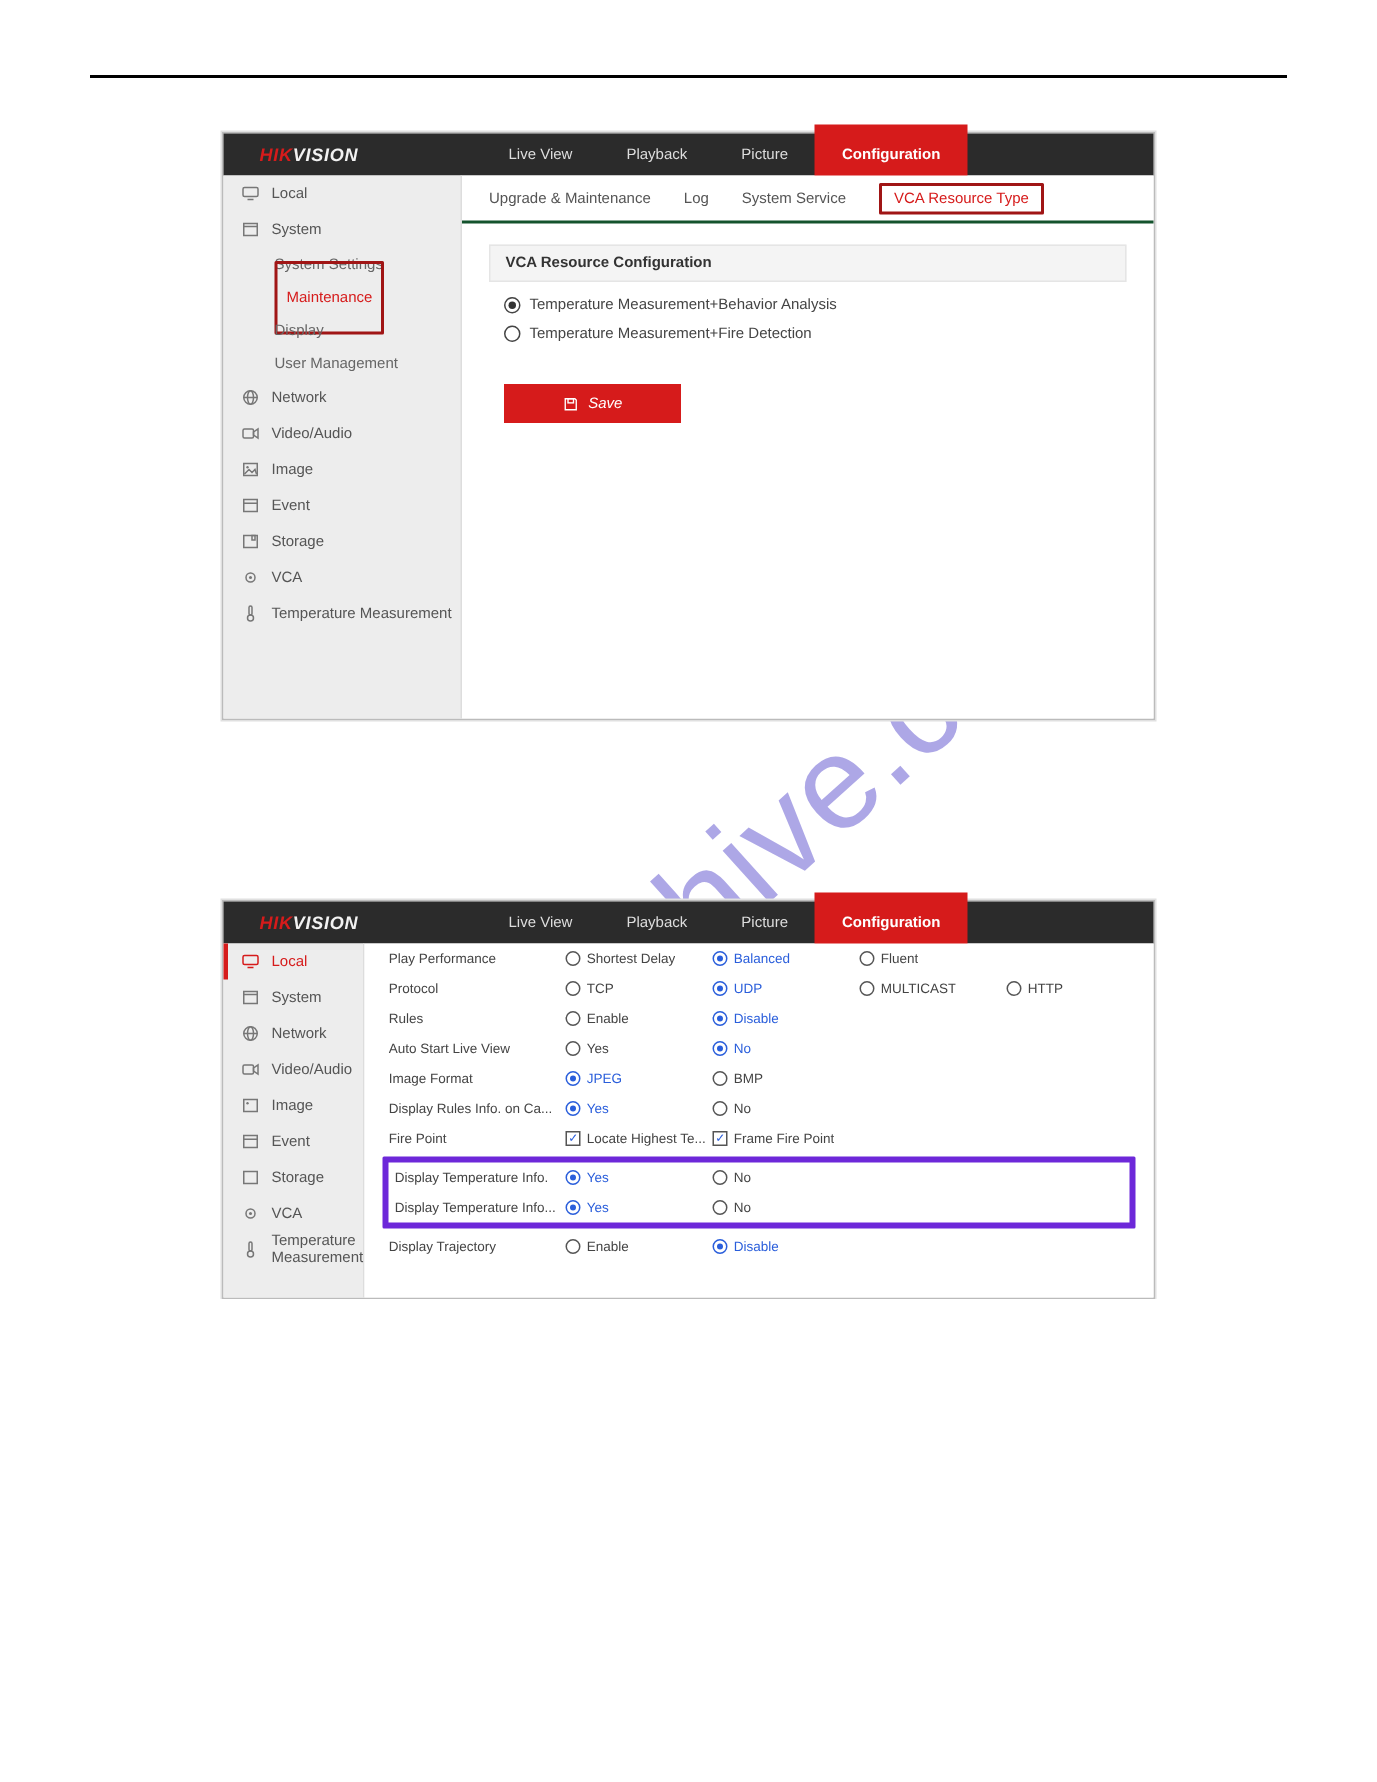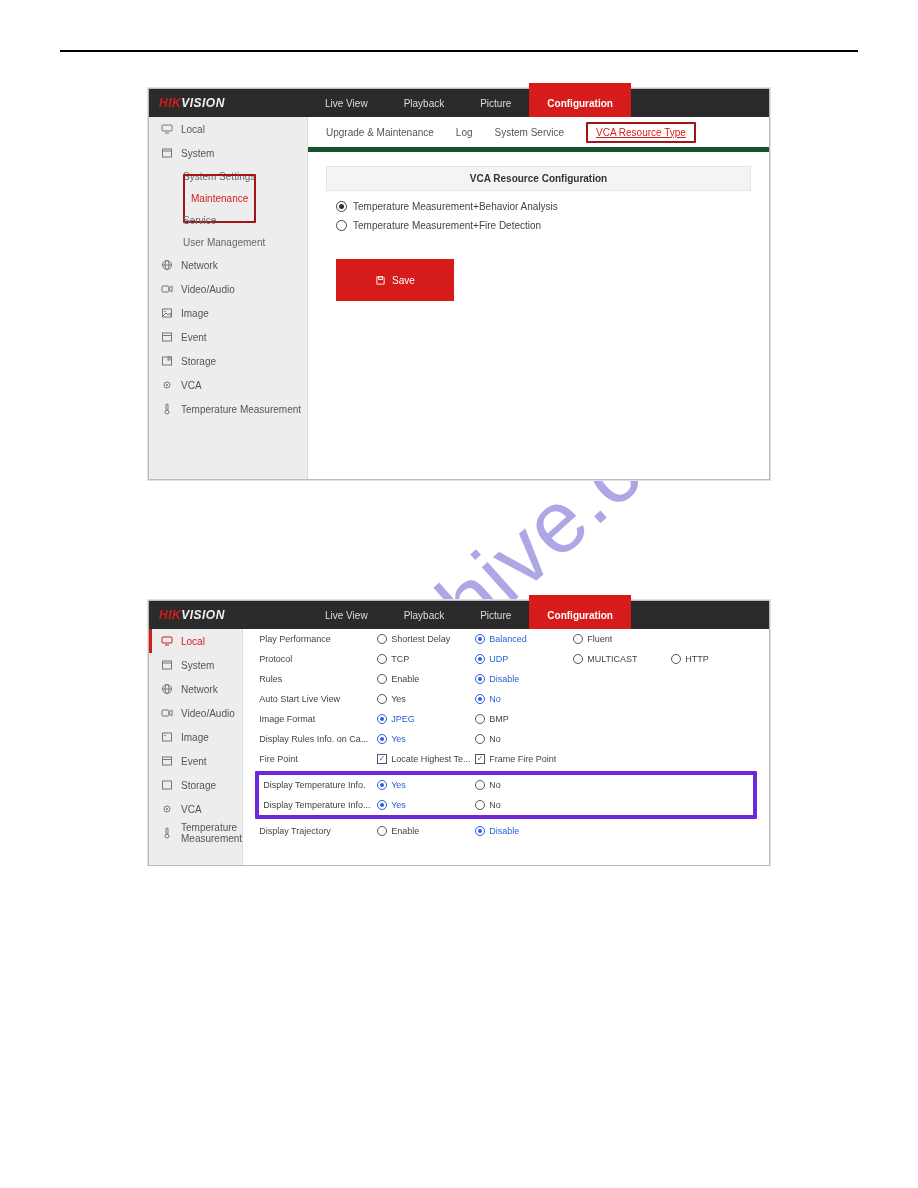--- a/index.html
+++ b/index.html
@@ -5,47 +5,47 @@
   html, body { margin: 0; padding: 0; font-family: Arial, Helvetica, sans-serif; background: #fff; width: 918px; }
   .page { width: 918px; position: relative; }
   .page-rule { border-top: 2px solid #000; margin: 50px 60px 0 60px; }
   .watermark { position: absolute; left: 50%; top: 560px; transform: translate(-50%, -50%) rotate(-42deg); font-size: 88px; color: rgba(105, 94, 210, 0.55); font-weight: 500; letter-spacing: 1px; pointer-events: none; white-space: nowrap; }
 
   .shot { margin: 40px auto 0 auto; border: 1px solid #bbb; box-shadow: 0 0 0 1px #e0e0e0; background: #fff; position: relative; }
   .shot1 { width: 620px; height: 390px; margin-top: 36px; }
   .shot2 { width: 620px; height: 264px; margin-top: 120px; }
 
   .topbar { background: #2b2b2b; height: 28px; display: flex; align-items: center; color: #ddd; font-size: 10px; }
-  .topbar .brand { width: 148px; padding-left: 10px; }
+  .topbar .brand { width: 148px; padding-left: 24px; }
   .brand .hik { color: #d61b1b; font-weight: 800; font-style: italic; letter-spacing: 0.5px; font-size: 12px; }
   .brand .vision { color: #f2f2f2; font-weight: 800; font-style: italic; letter-spacing: 0.5px; font-size: 12px; }
   .topbar .navitem { padding: 0 18px; height: 40px; display: flex; align-items: center; cursor: pointer; }
   .topbar .navitem.active { background: #d61b1b; color: #fff; font-weight: 600; }
 
   .body { display: flex; height: calc(100% - 28px); }
   .sidebar { width: 158px; background: #ededed; border-right: 1px solid #ddd; font-size: 10px; color: #555; }
   .side-item { display: flex; align-items: center; height: 24px; padding-left: 12px; cursor: pointer; gap: 8px; }
   .side-item .icon { width: 12px; height: 12px; display: flex; align-items: center; justify-content: center; color: #777; }
   .side-item.active-red { color: #d61b1b; border-left: 3px solid #d61b1b; padding-left: 9px; }
   .side-sub { padding-left: 34px; height: 22px; display: flex; align-items: center; color: #666; cursor: pointer; font-size: 10px; }
   .side-sub.highlight { color: #d61b1b; }
   .hlbox { display: inline-block; border: 2px solid #a01515; padding: 17px 6px; border-radius: 1px; }
 
   .content { flex: 1; background: #fff; }
-  .tabs { display: flex; border-bottom: 5px solid #14532d; height: 30px; align-items: center; font-size: 10px; color: #555; padding-left: 18px; gap: 22px; }
+  .tabs { display: flex; border-bottom: 2px solid #14532d; height: 30px; align-items: center; font-size: 10px; color: #555; padding-left: 18px; gap: 22px; }
   .tab { cursor: pointer; }
   .tab.highlight { color: #d61b1b; }
-  .tab .hlbox { padding: 3px 8px; text-decoration: underline; }
-
-  .section-title { background: #f4f4f4; border: 1px solid #e5e5e5; font-size: 10px; font-weight: 700; color: #333; padding: 6px 10px; margin: 14px 18px 10px 18px; text-align: center; }
+  .tab .hlbox { padding: 3px 8px; }
+
+  .section-title { background: #f4f4f4; border: 1px solid #e5e5e5; font-size: 10px; font-weight: 700; color: #333; padding: 6px 10px; margin: 14px 18px 10px 18px; }
   .radio-row { display: flex; align-items: center; font-size: 10px; color: #444; margin: 8px 28px; gap: 6px; }
   .radio { width: 9px; height: 9px; border-radius: 50%; border: 1px solid #444; display: inline-flex; align-items: center; justify-content: center; }
   .radio.checked::after { content: ""; width: 5px; height: 5px; border-radius: 50%; background: #333; }
 
-  .save-btn { background: #d61b1b; color: #fff; font-size: 10px; width: 118px; height: 42px; display: flex; align-items: center; justify-content: center; gap: 6px; margin: 28px 0 0 28px; cursor: pointer; }
+  .save-btn { background: #d61b1b; color: #fff; font-size: 10px; width: 118px; height: 26px; display: flex; align-items: center; justify-content: center; gap: 6px; margin: 28px 0 0 28px; cursor: pointer; font-style: italic; }
   .save-btn .disk svg { display: block; }
 
   
   .panel-title { font-size: 10px; font-weight: 700; color: #333; padding: 10px 10px 6px 16px; border-bottom: 1px solid #e5e5e5; }
   .param-row { display: flex; align-items: center; font-size: 9px; color: #444; height: 20px; padding-left: 16px; }
   .param-row .label { width: 118px; flex-shrink: 0; overflow: hidden; white-space: nowrap; text-overflow: ellipsis; }
   .opt { display: flex; align-items: center; width: 98px; gap: 4px; flex-shrink: 0; }
   .opt .rad { width: 8px; height: 8px; border-radius: 50%; border: 1px solid #555; display: inline-flex; align-items: center; justify-content: center; flex-shrink: 0; }
   .opt .rad.checked { border-color: #2a5edb; }
   .opt .rad.checked::after { content: ""; width: 4px; height: 4px; border-radius: 50%; background: #2a5edb; }
@@ -90,21 +90,21 @@
                 <rect x="1.5" y="2" width="9" height="8" fill="none" stroke="#777"></rect>
                 <line x1="1.5" y1="4" x2="10.5" y2="4" stroke="#777"></line>
               </svg>
             </span>
           <span>System</span>
         </div>
         <div class="side-sub">System Settings</div>
         <div class="side-sub highlight">
           <span class="hlbox">Maintenance</span>
         </div>
-        <div class="side-sub">Service</div>
+        <div class="side-sub">Display</div>
         <div class="side-sub">User Management</div>
         <div class="side-item">
           <span class="icon">
               <svg width="12" height="12" viewBox="0 0 12 12">
                 <circle cx="6" cy="6" r="4.5" fill="none" stroke="#777"></circle>
                 <ellipse cx="6" cy="6" rx="2" ry="4.5" fill="none" stroke="#777"></ellipse>
                 <line x1="1.5" y1="6" x2="10.5" y2="6" stroke="#777"></line>
               </svg>
             </span>
           <span>Network</span>

